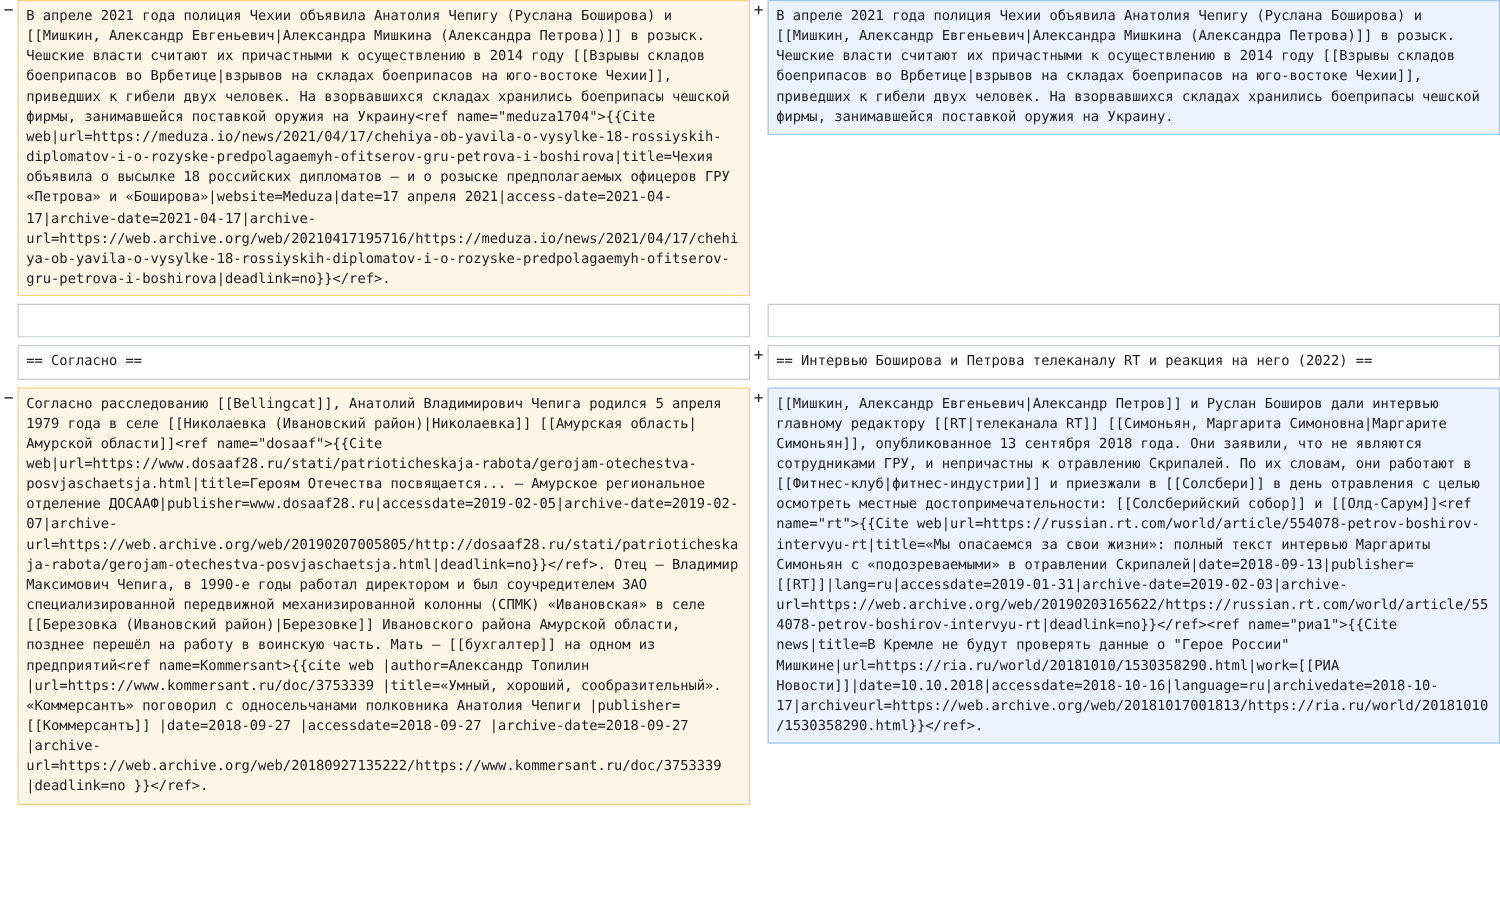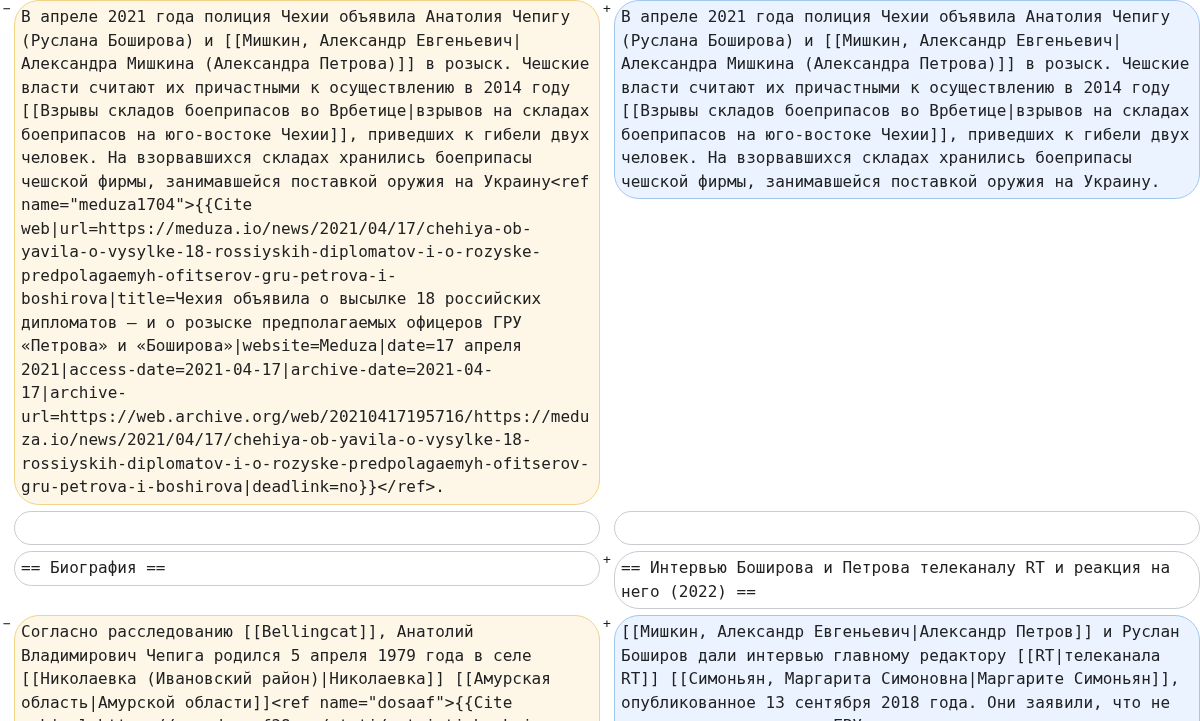--- a/index.html
+++ b/index.html
@@ -33,29 +33,28 @@
     line-height: 1.45;
     padding-top: 6px;
     background: #fff;
     user-select: none;
   }
   .col-side {
     width: 586px;
   }
   .cell {
     font-family: "DejaVu Sans Mono", monospace;
-    font-size: 16px;
+    font-size: 11px;
     line-height: 1.47;
     color: #202122;
     padding: 4px 6px 5px 6px;
     box-sizing: border-box;
     word-wrap: break-word;
     overflow-wrap: break-word;
     white-space: normal;
-    border-radius: 25px;
   }
   .cell-deleted {
     background: #fef6e7;
     border: 1px solid #f2d388;
   }
   .cell-added {
     background: #eaf3ff;
     border: 1px solid #a3c8f0;
   }
   .cell-context {
@@ -101,21 +100,21 @@
         </td>
       </tr>
 
       <tr class="row-gap">
           <td colspan="4"></td>
         </tr>
 
       <tr>
         <td class="col-marker"></td>
         <td class="col-side">
-          <div class="cell cell-context">== Биография ==</div>
+          <div class="cell cell-context">== Согласно ==</div>
         </td>
         <td class="col-marker">+</td>
         <td class="col-side">
           <div class="cell cell-context">== Интервью Боширова и Петрова телеканалу RT и реакция на него (2022) ==</div>
         </td>
       </tr>
 
       <tr class="row-gap">
           <td colspan="4"></td>
         </tr>

